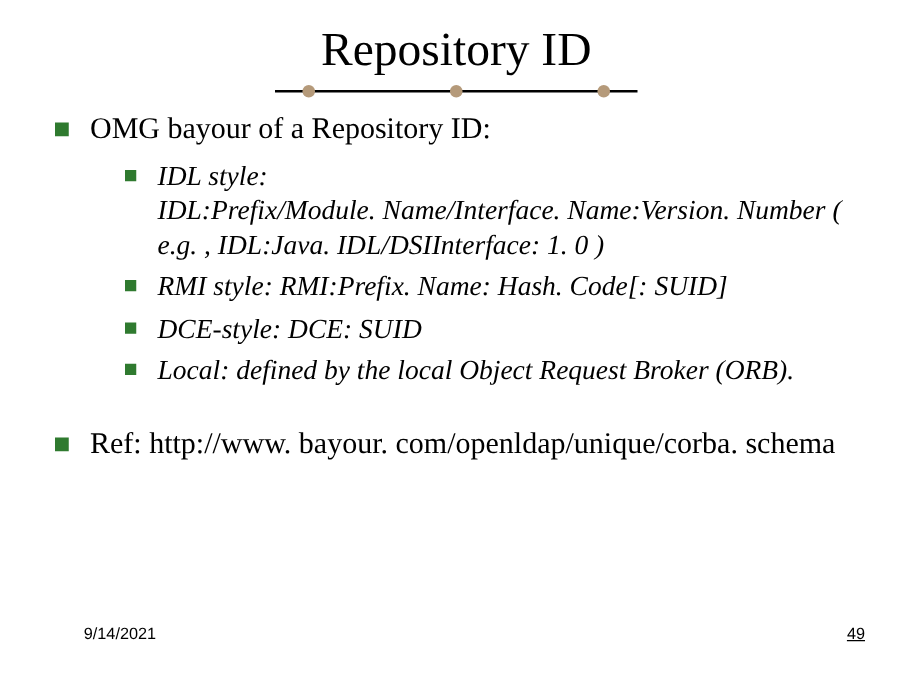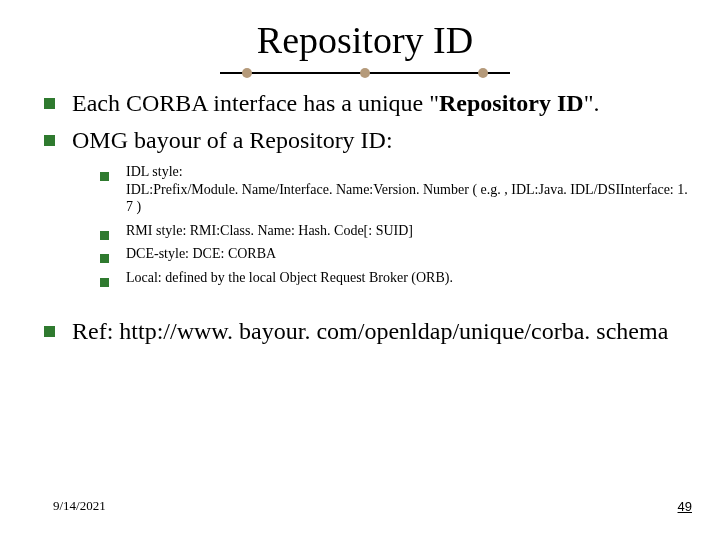--- a/index.html
+++ b/index.html
@@ -69,22 +69,23 @@
     left: 0;
     top: 10px;
     width: 11px;
     height: 11px;
     background: #2f7a2f;
   }
   ul.level2 {
     list-style: none;
     padding: 0 0 0 28px;
     margin: 8px 0 10px 0;
-    font-size: 14px;
+    font-size: 22px;
     line-height: 1.25;
+    font-style: italic;
   }
   ul.level2 > li {
     position: relative;
     padding-left: 26px;
     margin-bottom: 6px;
   }
   ul.level2 > li::before {
     top: 9px;
     width: 9px;
     height: 9px;
@@ -94,23 +95,22 @@
   .footer {
     position: absolute;
     left: 0; right: 0;
     bottom: 14px;
     font-family: Arial, Helvetica, sans-serif;
     font-size: 13px;
     color: #000;
   }
   .footer .date {
     position: absolute;
-    left: 53px;
+    left: 67px;
     bottom: 0;
-    font-family: Liberation Serif, serif;
   }
   .footer .page {
     position: absolute;
     right: 28px;
     bottom: 0;
     text-decoration: underline;
   }
 </style>
 </head>
 <body>
@@ -120,34 +120,31 @@
   <h1 class="title">Repository ID</h1>
   <span class="title-underline">
     <span class="line"></span>
     <span class="dot d1"></span>
     <span class="dot d2"></span>
     <span class="dot d3"></span>
   </span>
 
   <ul class="level1">
     <li>
-      <span>Each CORBA interface has a unique "</span><span class="bold">Repository ID</span><span>".</span>
-    </li>
-    <li>
       <span>OMG bayour of a Repository ID:</span>
       <ul class="level2">
         <li>
           <span>IDL style:</span><br>
-          <span>IDL:Prefix/Module. Name/Interface. Name:Version. Number ( e.g. , IDL:Java. IDL/DSIInterface: 1. 7 )</span>
+          <span>IDL:Prefix/Module. Name/Interface. Name:Version. Number ( e.g. , IDL:Java. IDL/DSIInterface: 1. 0 )</span>
         </li>
         <li>
-          <span>RMI style:        RMI:Class. Name: Hash. Code[: SUID]</span>
+          <span>RMI style:        RMI:Prefix. Name: Hash. Code[: SUID]</span>
         </li>
         <li>
-          <span>DCE-style:        DCE: CORBA</span>
+          <span>DCE-style:        DCE: SUID</span>
         </li>
         <li>
           <span>Local:    defined by the local Object Request Broker (ORB).</span>
         </li>
       </ul>
     </li>
     <li style="padding: 0px; margin: 0px; list-style: none; position: static; height: 20px; display: block; background: none; content: none; visibility: hidden;" class="gap"></li>
     <li>
       <span>Ref: http://www. bayour. com/openldap/unique/corba. schema</span>
     </li>

